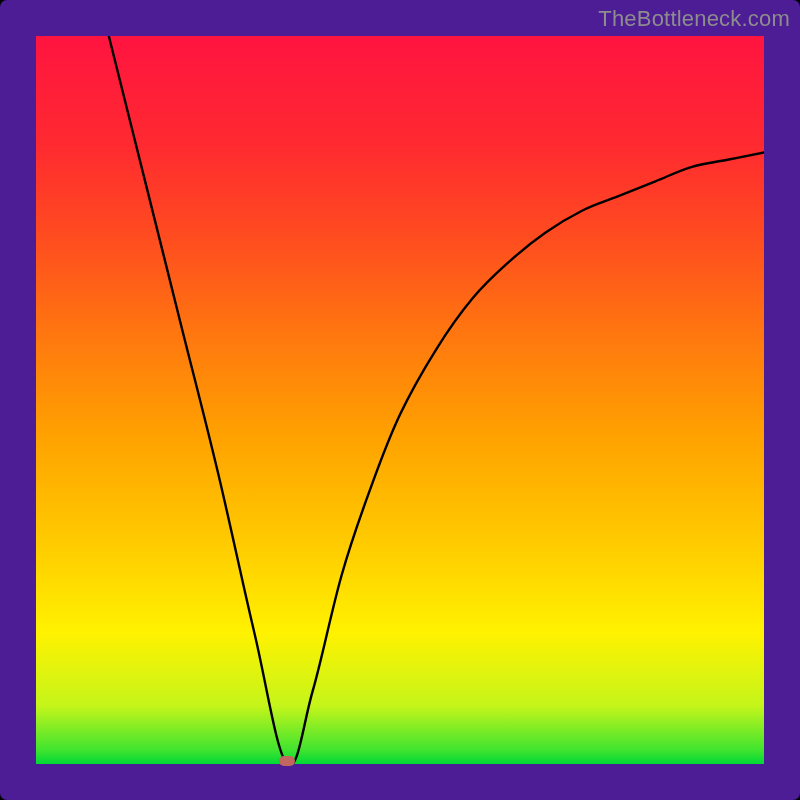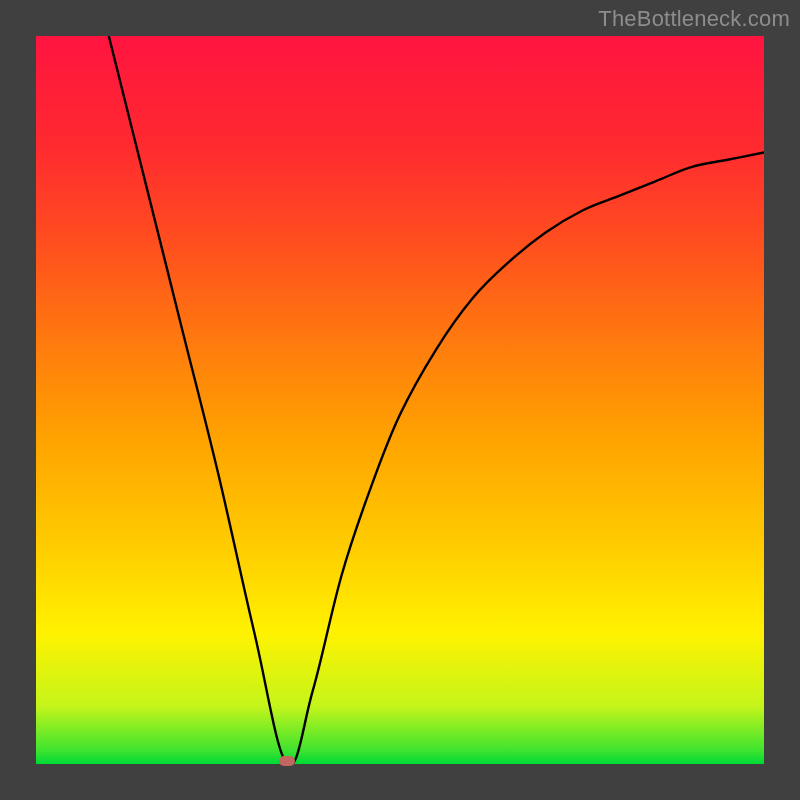--- a/index.html
+++ b/index.html
@@ -8,21 +8,22 @@
     width: 800px;
     height: 800px;
     overflow: hidden;
     background: #000;
     font-family: Arial, Helvetica, sans-serif;
   }
   .frame {
     position: relative;
     width: 800px;
     height: 800px;
-    background: #404040;
+    background: #4c1d95;
+    border-radius: 7px;
   }
   .plot-area {
     position: absolute;
     left: 36px;
     top: 36px;
     width: 728px;
     height: 728px;
     
     background: linear-gradient(
       to top,

